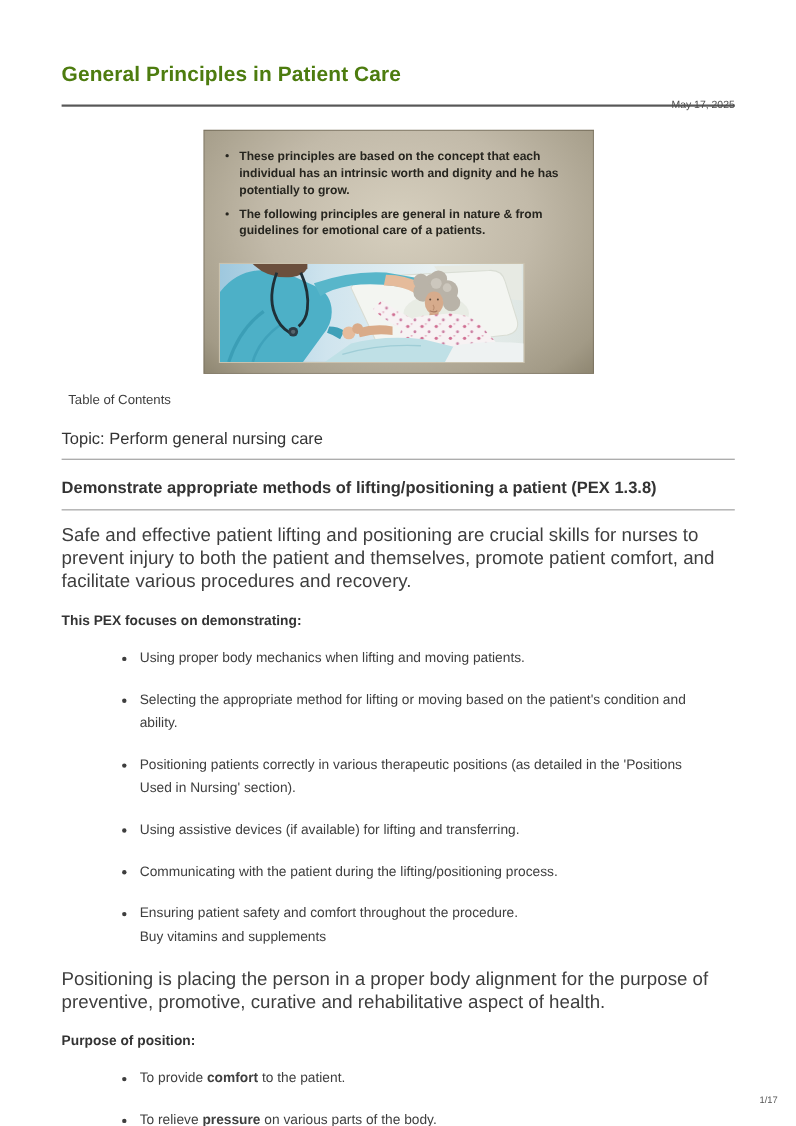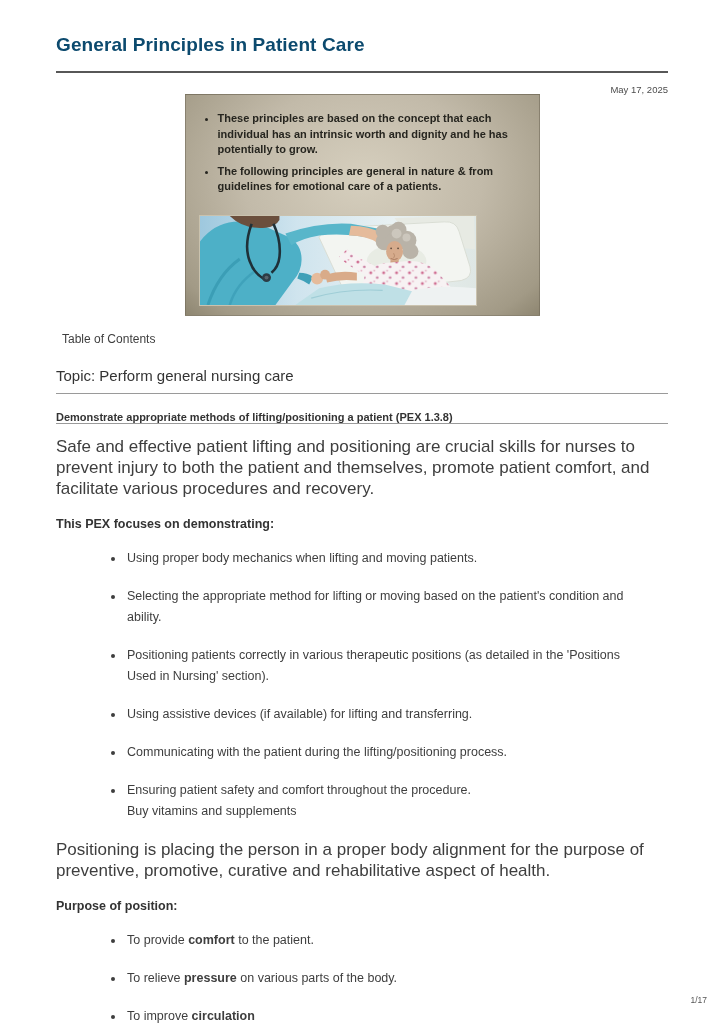--- a/index.html
+++ b/index.html
@@ -5,26 +5,26 @@
   * { box-sizing: border-box; }
   html, body { margin: 0; padding: 0; background: #ffffff; }
   .page {
     width: 724px; height: 1024px; position: relative; overflow: hidden;
     background: #ffffff; font-family: "Liberation Sans", "DejaVu Sans", sans-serif;
     color: #3e3e3e;
   }
   .content { padding: 0 56px; }
 
   .doc-title {
-    margin: 0; padding-top: 34px; font-size: 19px; font-weight: bold;
-    color: #0c4a6e; letter-spacing: 0.1px;
+    margin: 0; padding-top: 58px; font-size: 19px; font-weight: bold;
+    color: #4d7c0f; letter-spacing: 0.1px;
   }
   .rule-row { position: relative; height: 15px; margin-top: 9px; }
   .rule-row .rule { position: absolute; left: 0; right: 0; top: 6px; border-top: 2px solid #575757; }
-  .doc-date { position: absolute; right: 0; top: 19px; font-size: 9.5px; color: #4c4c4c; }
+  .doc-date { position: absolute; right: 0; top: 1px; font-size: 9.5px; color: #4c4c4c; }
 
   
   .slide {
     width: 355px; height: 222px; margin: 14px auto 0; position: relative;
     background: radial-gradient(ellipse at 50% 38%, #d6cfbe 0%, #c2baa9 48%, #a29a86 88%, #8e8671 100%);
     border: 1px solid rgba(110,102,85,0.55);
   }
   .slide-bullets {
     margin: 16px 8px 0 14px; padding-left: 18px;
     font-size: 11px; line-height: 1.42; font-weight: bold; color: #26251f;
@@ -36,22 +36,22 @@
     border: 1px solid #cac2ae;
   }
 
   .toc-label { margin: 16px 6px 0; font-size: 12px; color: #3e3e3e; }
 
   .topic-heading {
     margin: 21px 0 0; font-size: 15px; font-weight: normal; color: #333333;
     padding-bottom: 9px; border-bottom: 1px solid #9a9a9a;
   }
   .sub-heading {
-    margin: 17px 0 0; font-size: 11px; font-weight: bold; color: #333333;
-    border-bottom: 1px solid #9a9a9a;
+    margin: 17px 0 0; font-size: 15px; font-weight: bold; color: #333333;
+    padding-bottom: 11px; border-bottom: 1px solid #9a9a9a;
   }
   .section-heading {
     margin: 20px 0 0; font-size: 12.5px; font-weight: bold; color: #333333;
     padding-bottom: 10px; border-bottom: 1px solid #9a9a9a;
   }
   .body-para { margin: 12px 0 0; font-size: 17px; line-height: 21px; color: #3e3e3e; }
   .bold-lead { margin: 18px 0 0; font-size: 12.5px; font-weight: bold; color: #333333; }
 
   ul.doc-list {
     margin: 12px 0 0; padding-left: 52px;

